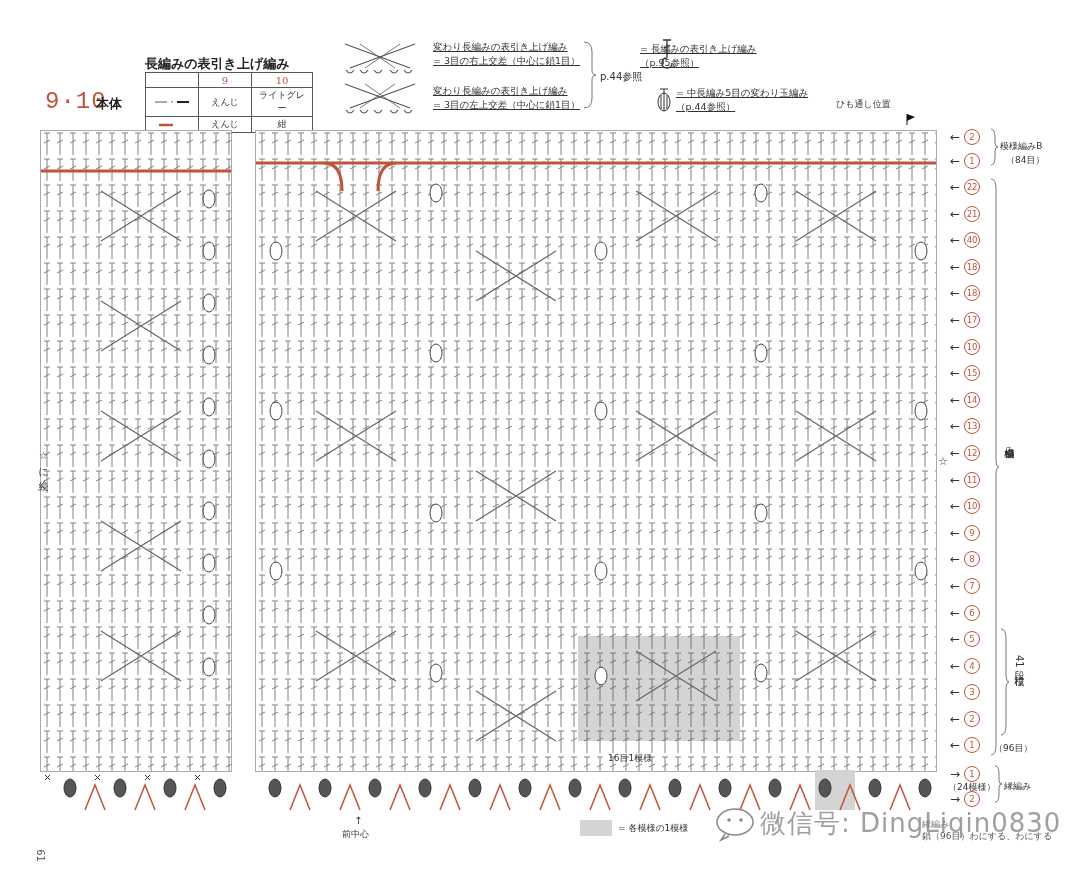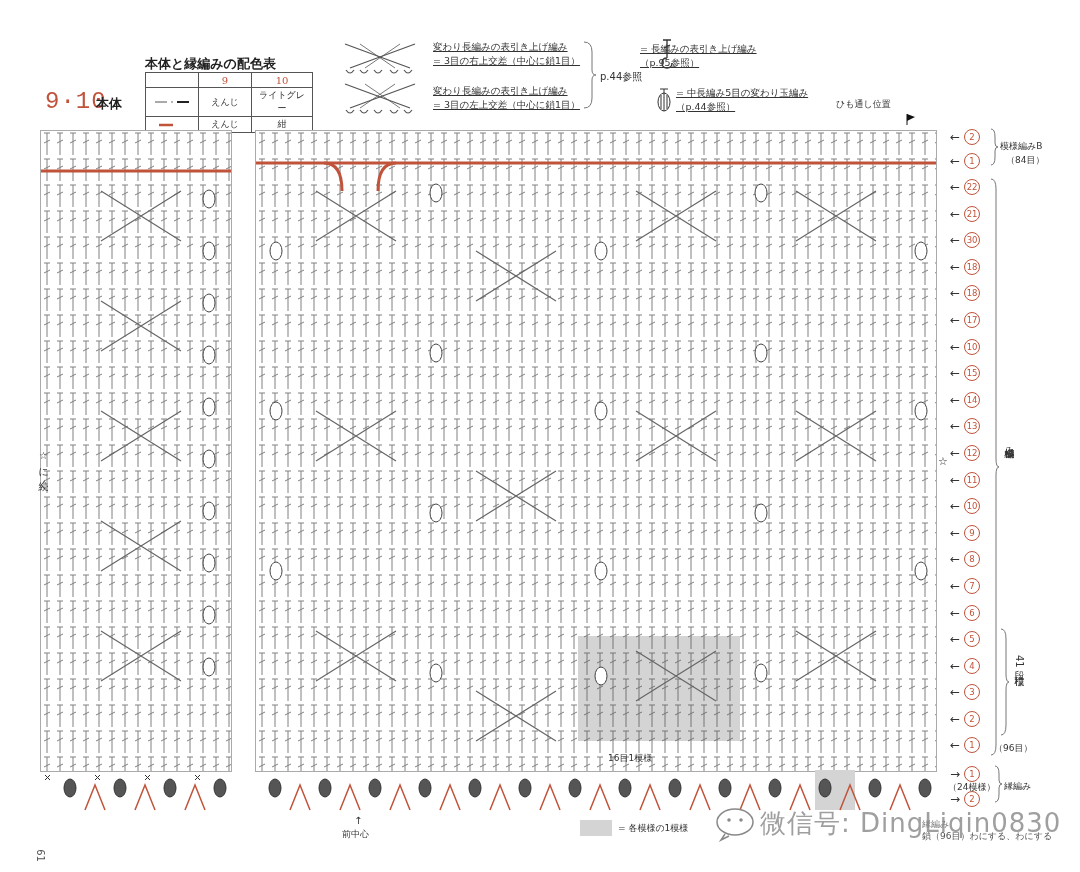--- a/index.html
+++ b/index.html
@@ -21,21 +21,21 @@
   .watermark{font-size:26px;color:#888;opacity:.8;font-family:"DejaVu Sans",sans-serif;letter-spacing:1px;}
   .chart{position:absolute;border:1px solid #888;background:#fff;}
   .gray-box{background:#d4d4d4;}
 </style>
 </head>
 <body>
 
 <div class="abs title-num">9·10</div>
 <div class="abs title-lbl">本体</div>
 
-<div class="abs table-title">本体と縁編みの配色表</div>
+<div class="abs table-title">長編みの表引き上げ編み</div>
 <table class="color">
   <tbody>
       <tr>
     <td style="width:40px"></td>
     <td class="hdr" style="width:40px">9</td>
     <td class="hdr" style="width:48px">10</td>
   </tr>
   <tr>
     <td><svg width="34" height="6">
             <line x1="0" y1="3" x2="12" y2="3" stroke="#555" stroke-width="1"></line>
@@ -258,21 +258,21 @@
   <div class="row-lbl">
       <span class="arrow">←</span>
       <span class="circ">22</span>
     </div>
   <div class="row-lbl">
       <span class="arrow">←</span>
       <span class="circ">21</span>
     </div>
   <div class="row-lbl">
       <span class="arrow">←</span>
-      <span class="circ">30</span>
+      <span class="circ">40</span>
     </div>
   <div class="row-lbl">
       <span class="arrow">←</span>
       <span class="circ">18</span>
     </div>
   <div class="row-lbl">
       <span class="arrow">←</span>
       <span class="circ">18</span>
     </div>
   <div class="row-lbl">

